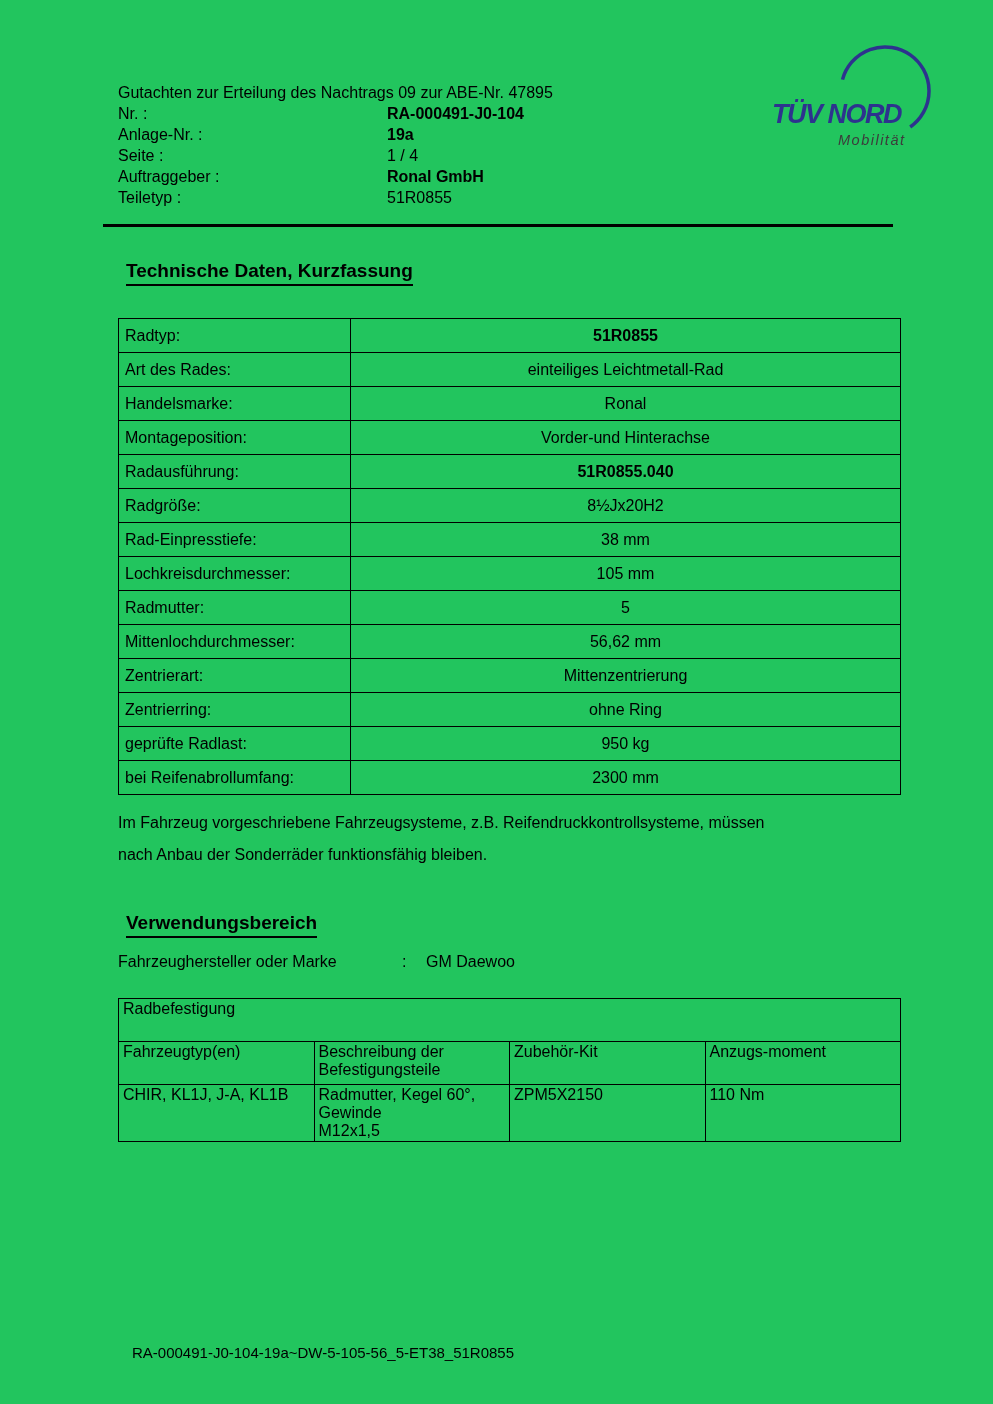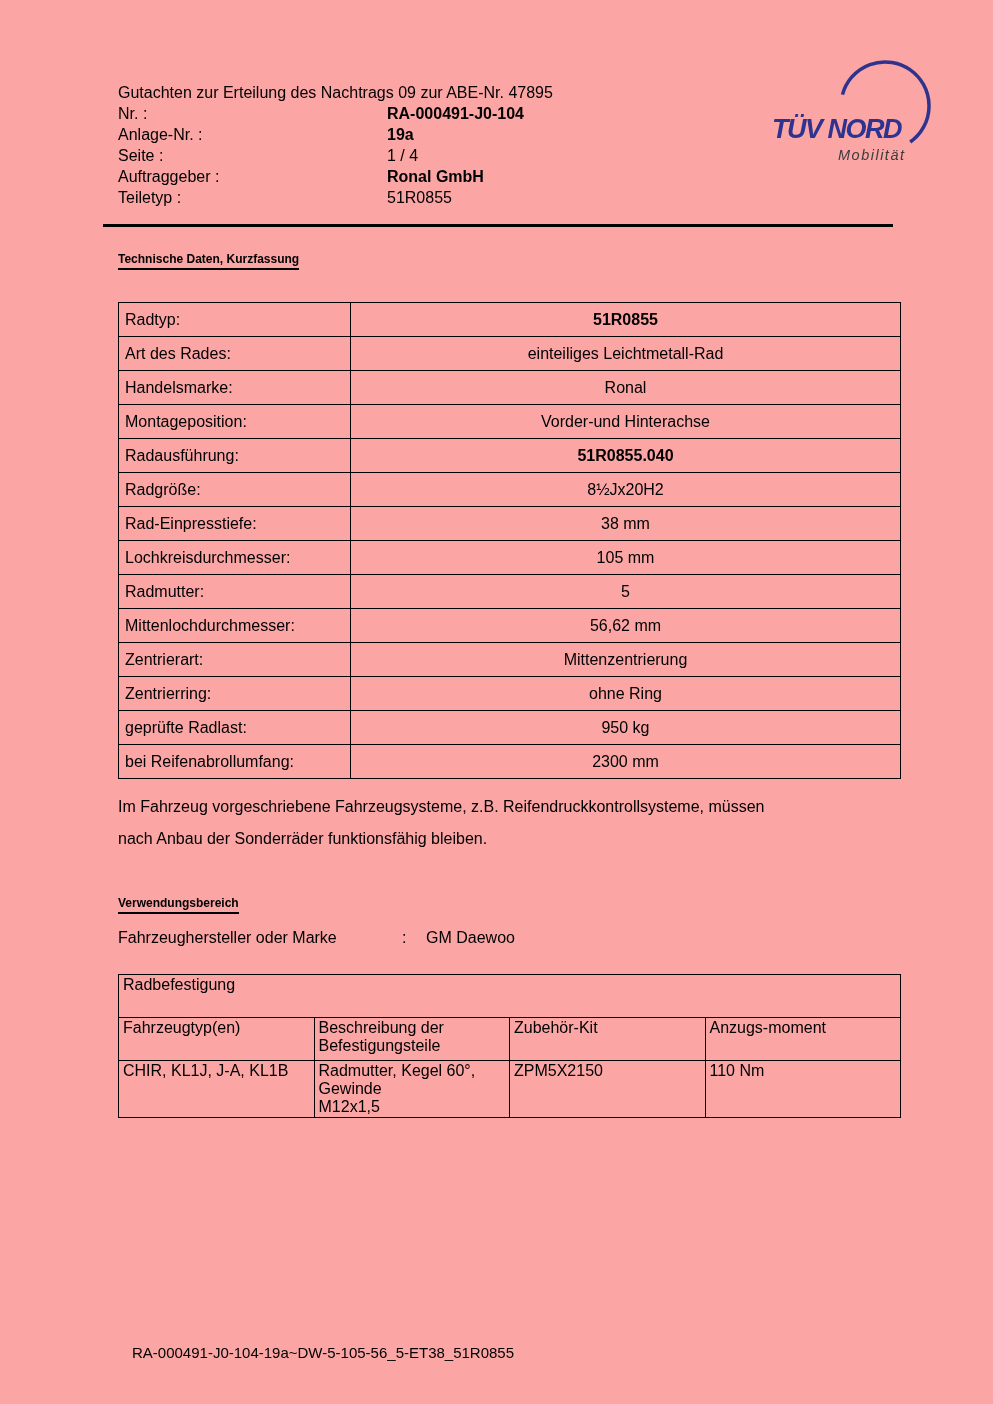--- a/index.html
+++ b/index.html
@@ -1,33 +1,33 @@
 <!DOCTYPE html>
 <html><head>
 <meta charset="utf-8">
 <style>
   html,body{margin:0;padding:0;background:#ffffff;}
   .page{
-    position:relative;width:993px;height:1404px;background:#fca5a5;
+    position:relative;width:993px;height:1404px;background:#22c55e;
     font-family:"Liberation Sans","DejaVu Sans",sans-serif;color:#000;overflow:hidden;
   }
   
   .doc-header{position:absolute;left:118px;top:82px;font-size:16px;line-height:21px;}
   .hdr-row{display:flex;gap:40px;}
   .hdr-label{width:229px;flex:0 0 229px;}
   .hdr-value{white-space:nowrap;}
   .bold{font-weight:bold;}
   
-  .logo{position:absolute;left:758px;top:56px;width:195px;height:118px;}
+  .logo{position:absolute;left:758px;top:41px;width:195px;height:118px;}
   
   .rule{position:absolute;left:103px;top:224px;width:790px;height:3px;background:#000;}
   
   .body-flow{position:absolute;left:118px;top:252px;width:783px;font-size:16px;}
   .section-heading{
-    font-size:12px;font-weight:bold;margin:0;display:block;
+    font-size:19px;font-weight:bold;margin:8px;display:block;
   }
   .section-heading span{display:inline-block;border-bottom:2px solid #000;padding-bottom:2px;}
   .h-sub{margin-top:11px;}
   
   table{border-collapse:collapse;table-layout:fixed;width:783px;}
   td{border:1.5px solid #000;font-size:16px;}
   .raddaten{margin-top:32px;}
   .raddaten tr{height:34px;}
   .t-label{width:225px;padding:0 0 0 6px;}
   .t-value{text-align:center;}

